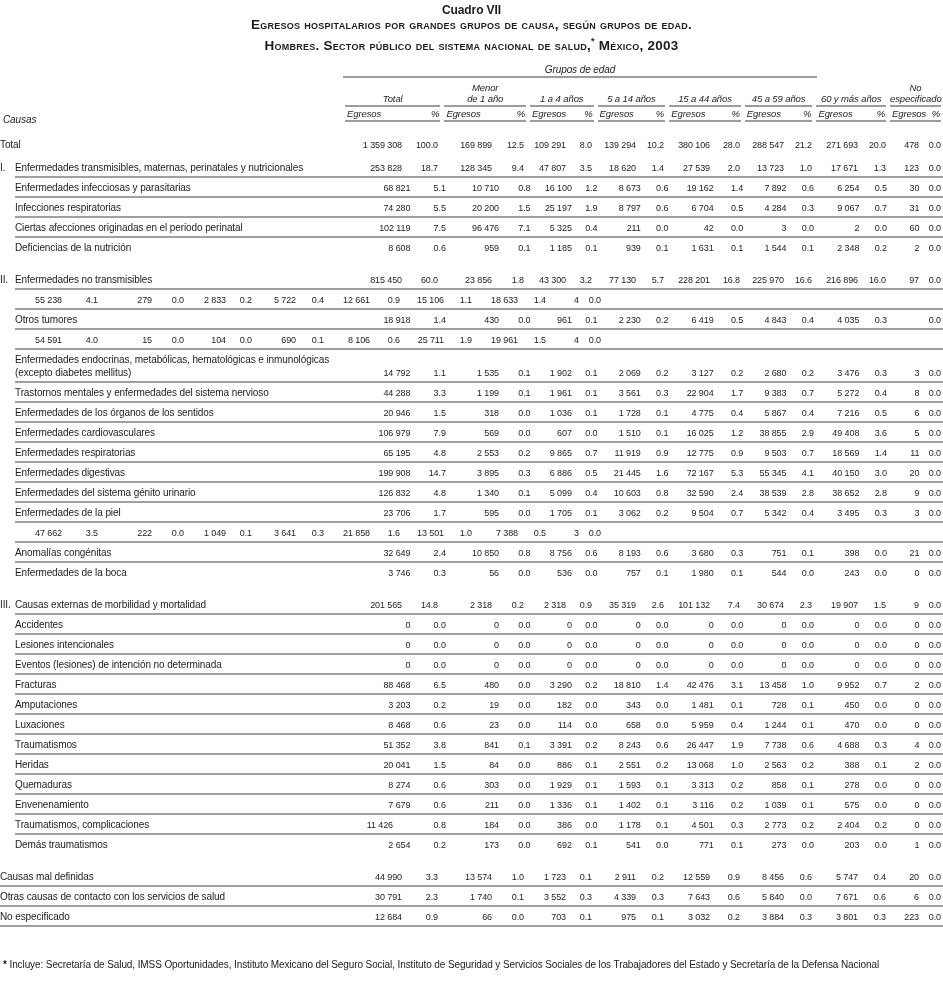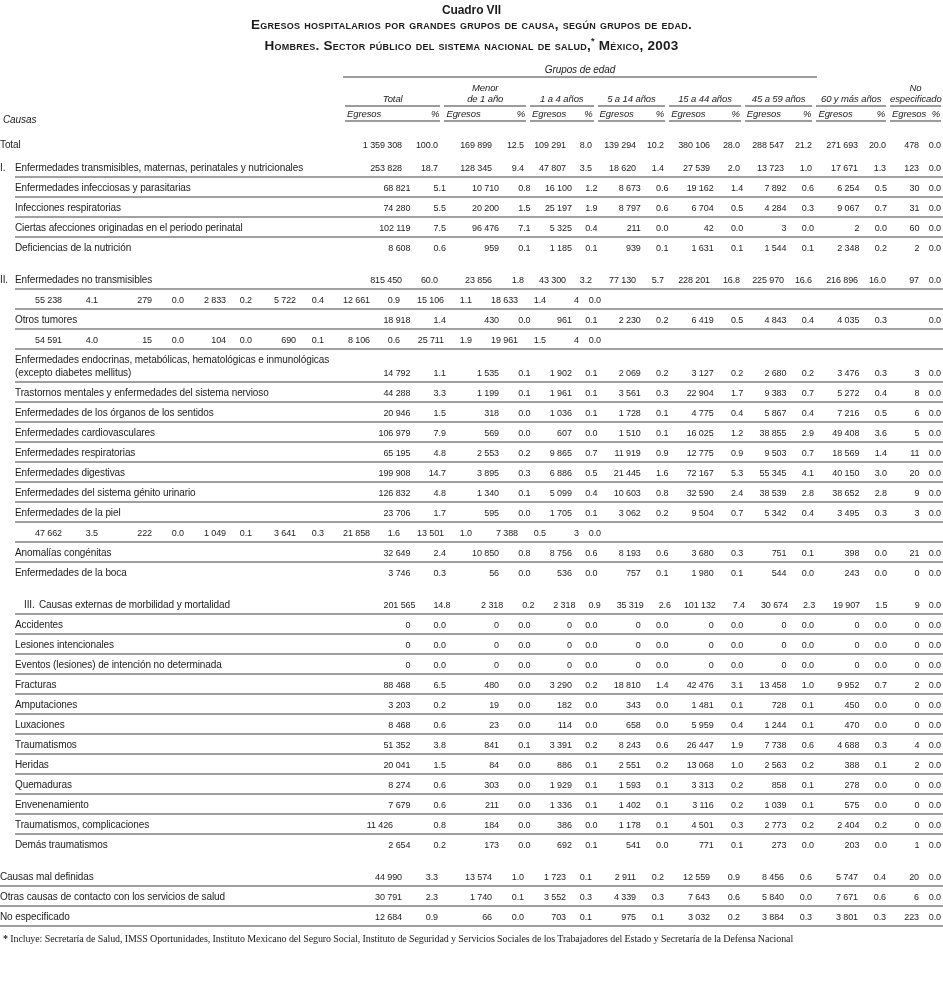--- a/index.html
+++ b/index.html
@@ -34,21 +34,21 @@
   .row.gap-lg{margin-top:3px;}
   .row::after{content:"";position:absolute;left:15px;right:0;bottom:0;border-bottom:2px solid #a0a0a0;}
   .row.line-none::after{display:none;}
   .row.line-full::after{left:0;}
   .cl{font-size:10px;padding-bottom:4px;line-height:13px;white-space:nowrap;overflow:hidden;}
   .cl .prefix{display:inline-block;width:15px;}
   .row.sub .cl{padding-left:15px;}
   .cv{font-size:9px;text-align:right;padding-bottom:4px;padding-right:2px;box-sizing:border-box;
     white-space:nowrap;line-height:12px;}
   
-  .footnotes{margin-top:6px;font-family:Liberation Serif, serif;}
+  .footnotes{margin-top:32px;}
   .fnote{font-size:10px;padding-left:3px;line-height:12px;white-space:nowrap;}
   .fnote .star{font-weight:bold;font-size:10px;vertical-align:top;}
 </style>
 </head>
 <body>
 
 <div class="page">
 
   <div class="titles">
     <div class="t1">Cuadro VII</div>
@@ -533,21 +533,21 @@
         <div class="cv" style="width: 46px;">1 980</div>
         <div class="cv" style="width: 30px;">0.1</div>
         <div class="cv" style="width: 44px;">544</div>
         <div class="cv" style="width: 28px;">0.0</div>
         <div class="cv" style="width: 46px;">243</div>
         <div class="cv" style="width: 28px;">0.0</div>
         <div class="cv" style="width: 33px;">0</div>
         <div class="cv" style="width: 22px;">0.0</div>
       </div>
       <div class="row line-indent gap">
-        <div class="cl" style="width: 340px; padding-left: 24px;"><span class="prefix">III.</span>Causas externas de morbilidad y mortalidad</div>
+        <div class="cl" style="width: 340px;"><span class="prefix">III.</span>Causas externas de morbilidad y mortalidad</div>
         <div class="cv" style="width: 64px;">201 565</div>
         <div class="cv" style="width: 36px;">14.8</div>
         <div class="cv" style="width: 54px;">2 318</div>
         <div class="cv" style="width: 32px;">0.2</div>
         <div class="cv" style="width: 42px;">2 318</div>
         <div class="cv" style="width: 26px;">0.9</div>
         <div class="cv" style="width: 44px;">35 319</div>
         <div class="cv" style="width: 28px;">2.6</div>
         <div class="cv" style="width: 46px;">101 132</div>
         <div class="cv" style="width: 30px;">7.4</div>

